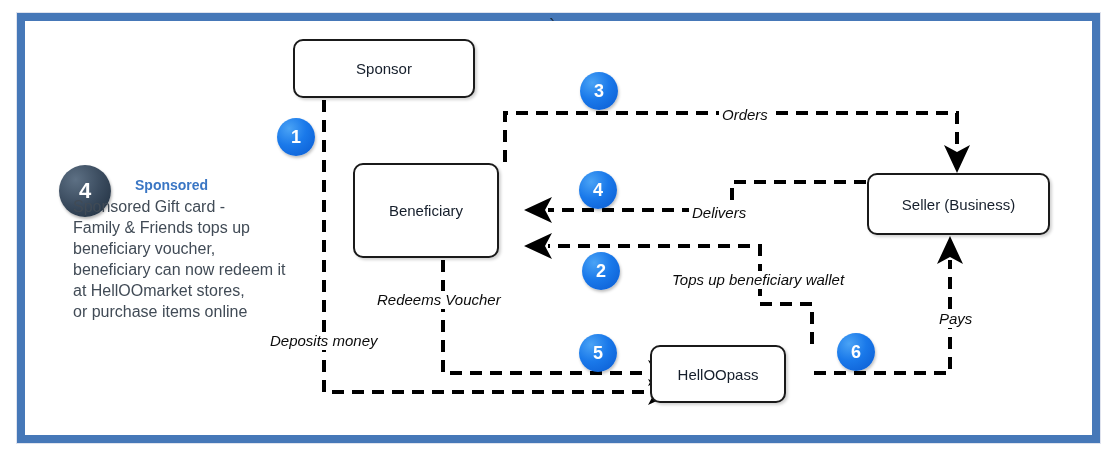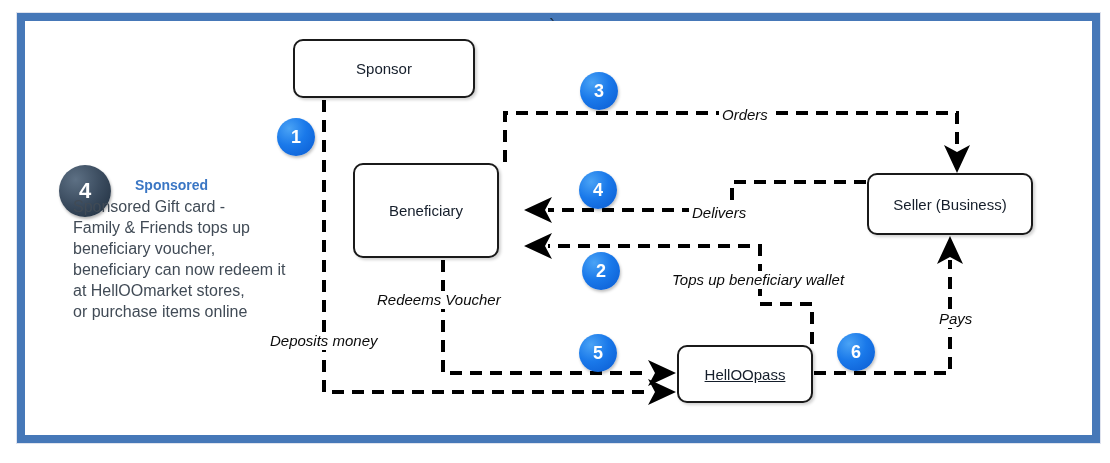--- a/index.html
+++ b/index.html
@@ -84,24 +84,24 @@
   <div class="badge" style="left:579px;top:171px;">4</div>
   <div class="badge" style="left:579px;top:334px;">5</div>
   <div class="badge" style="left:837px;top:333px;">6</div>
 
   <div class="node" style="left:293px;top:39px;width:182px;height:59px;">
     <span>Sponsor</span>
   </div>
   <div class="node" style="left:353px;top:163px;width:146px;height:95px;">
     <span>Beneficiary</span>
   </div>
-  <div class="node" style="left:867px;top:173px;width:166px;height:62px;">
+  <div class="node" style="left:867px;top:173px;width:183px;height:62px;">
     <span>Seller (Business)</span>
   </div>
-  <div class="node" style="left:677px;top:345px;width:136px;height:58px;text-decoration:underline;">
+  <div class="node" style="left:650px;top:345px;width:136px;height:58px;">
     <span>HellOOpass</span>
   </div>
 
   <div>
     <div class="badge-dark">
       <span>4</span>
     </div>
     <div class="info-heading">Sponsored</div>
     <div class="info-body">
       <div>Sponsored Gift card  -</div>

